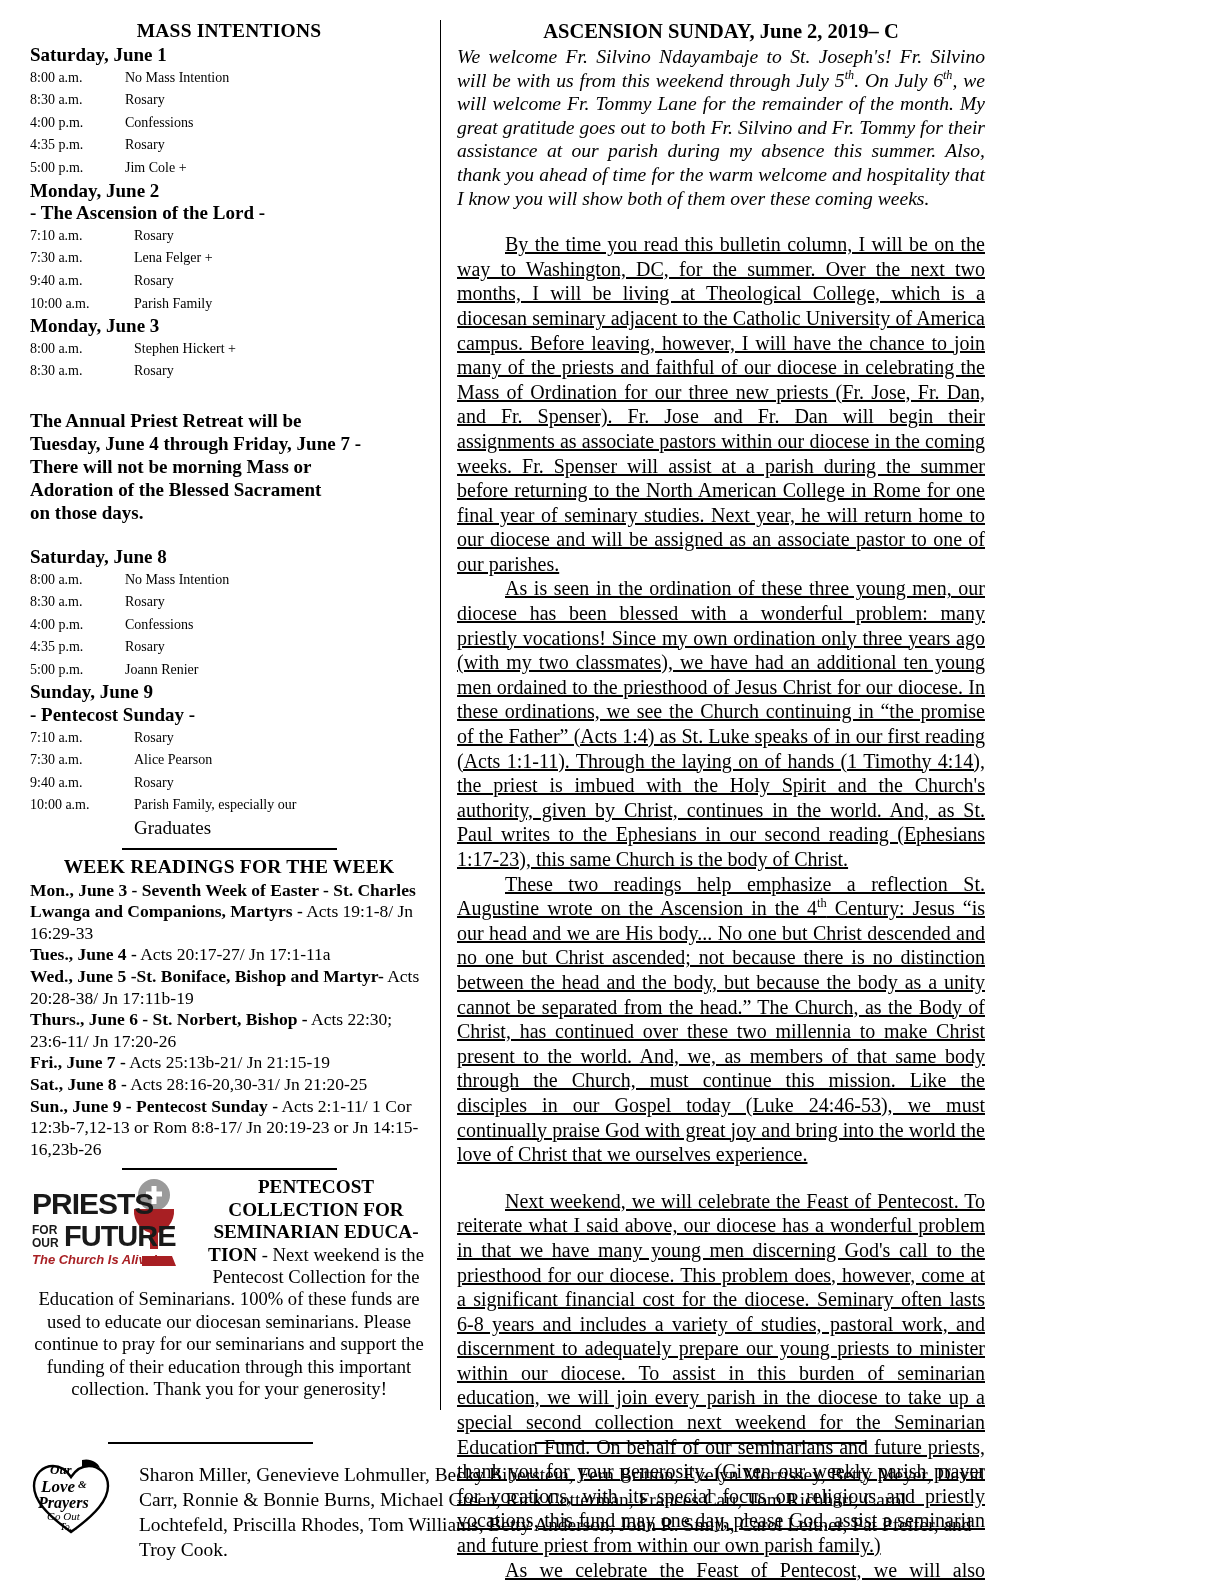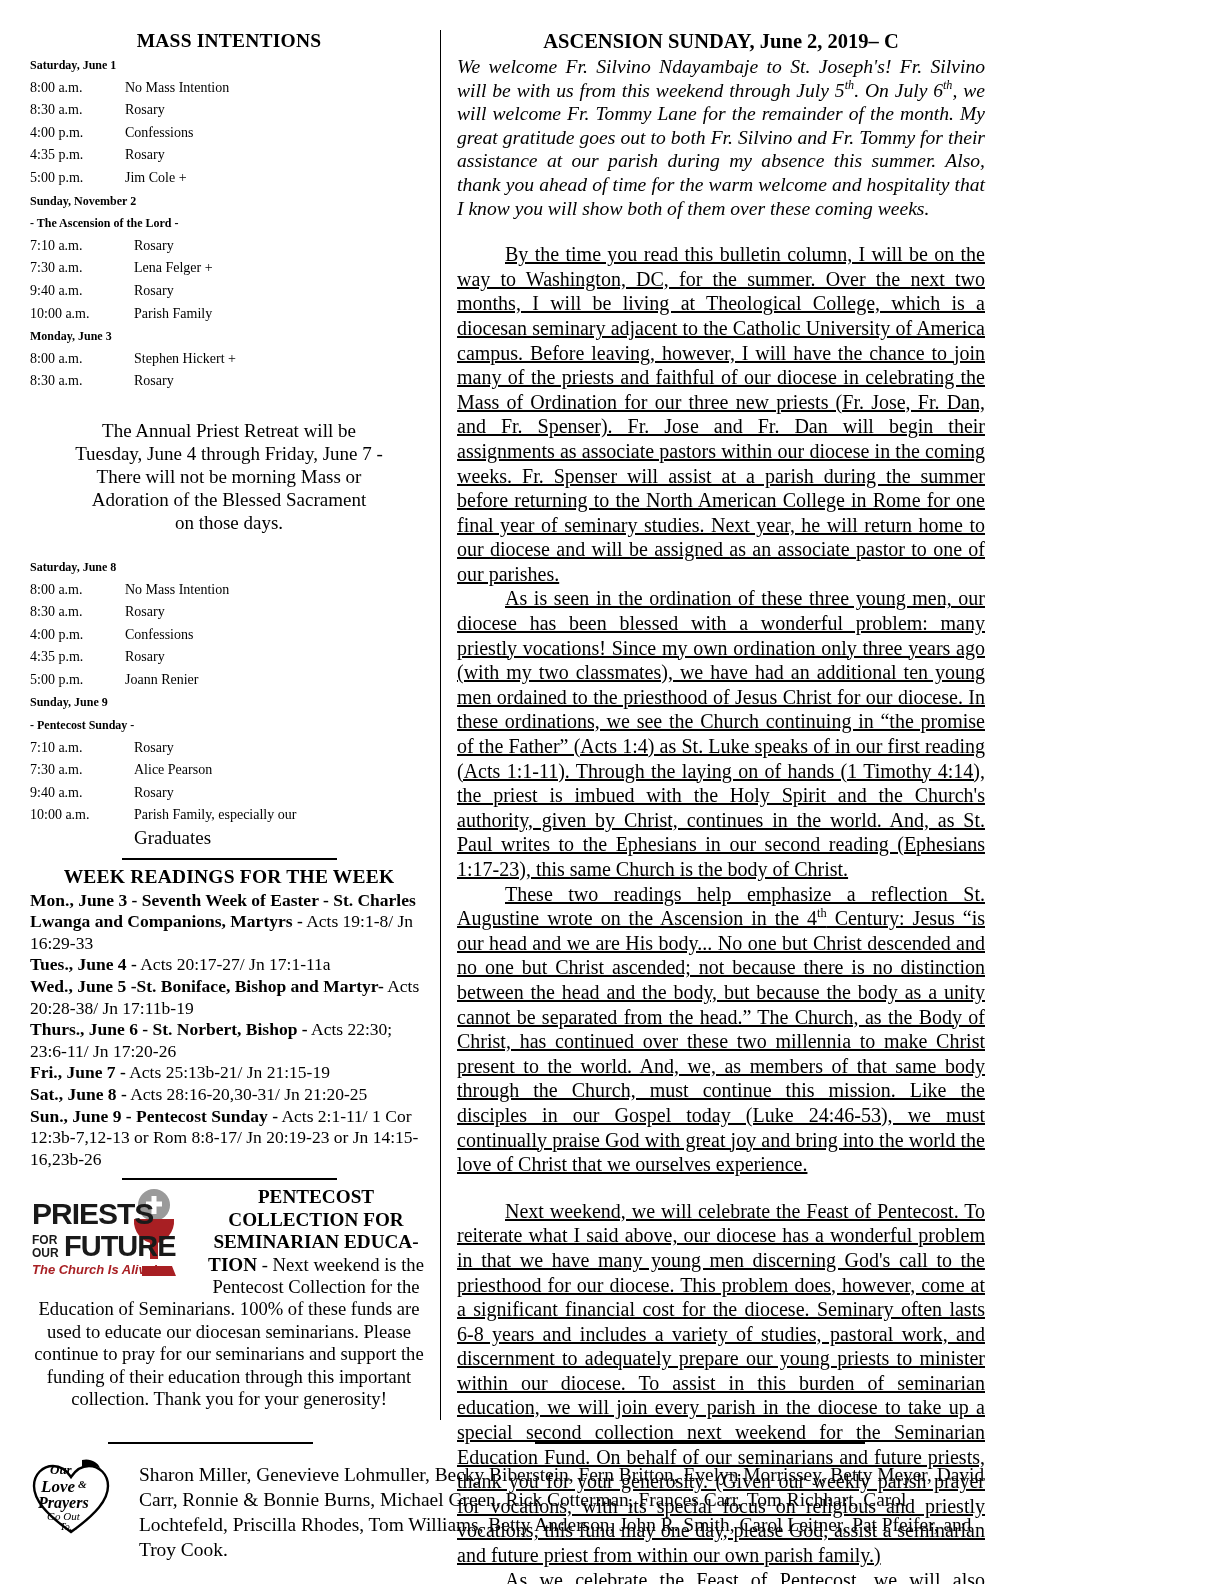--- a/index.html
+++ b/index.html
@@ -13,21 +13,21 @@
     font-family: "Liberation Serif", "DejaVu Serif", serif;
     color: #000000;
     position: relative;
     overflow: hidden;
   }
   .page {
     width: 1015px;
     height: 1584px;
     position: relative;
     box-sizing: border-box;
-    padding: 30px 30px 0 30px;
+    padding: 20px 30px 0 30px;
   }
   .columns {
     display: flex;
     align-items: flex-start;
     height: 1400px;
   }
   .col-left {
     width: 410px;
     flex: 0 0 410px;
     padding-right: 12px;
@@ -51,21 +51,21 @@
   .section-title {
     text-align: center;
     font-weight: bold;
     font-size: 19.5px;
     letter-spacing: 0.2px;
     margin: 0 0 2px 0;
   }
   .daybox { margin: 0; }
   .day-head {
     font-weight: bold;
-    font-size: 12px;
+    font-size: 19px;
     line-height: 22.6px;
     white-space: nowrap;
   }
   .mass-row {
     display: flex;
     font-size: 14px;
     line-height: 22.6px;
     white-space: nowrap;
   }
   .mass-time {
@@ -74,22 +74,21 @@
   }
   .mass-time.wide { min-width: 104px; }
   .mass-desc { flex: 1 1 auto; }
   .mass-cont {
     font-size: 19px;
     line-height: 22.6px;
     padding-left: 104px;
   }
 
   .notice {
-    text-align: center;
-    font-weight: normal;
+    font-weight: bold;
     font-size: 19px;
     line-height: 23px;
     margin: 26px 0 0 0;
   }
   .gap-after-notice { height: 22px; }
 
   .rule {
     border: 0;
     border-top: 2.2px solid #000;
     width: 215px;
@@ -215,21 +214,21 @@
           <span class="mass-time">4:35 p.m.</span>
           <span class="mass-desc">Rosary</span>
         </div>
         <div class="mass-row">
           <span class="mass-time">5:00 p.m.</span>
           <span class="mass-desc">Jim Cole +</span>
         </div>
       </div>
 
       <div class="daybox">
-        <div class="day-head">Sunday, November 2</div>
+        <div class="day-head">Monday, June 2</div>
         <div class="day-head">- The Ascension of the Lord -</div>
         <div class="mass-row">
           <span class="mass-time wide">7:10 a.m.</span>
           <span class="mass-desc">Rosary</span>
         </div>
         <div class="mass-row">
           <span class="mass-time wide">7:30 a.m.</span>
           <span class="mass-desc">Lena Felger +</span>
         </div>
         <div class="mass-row">

